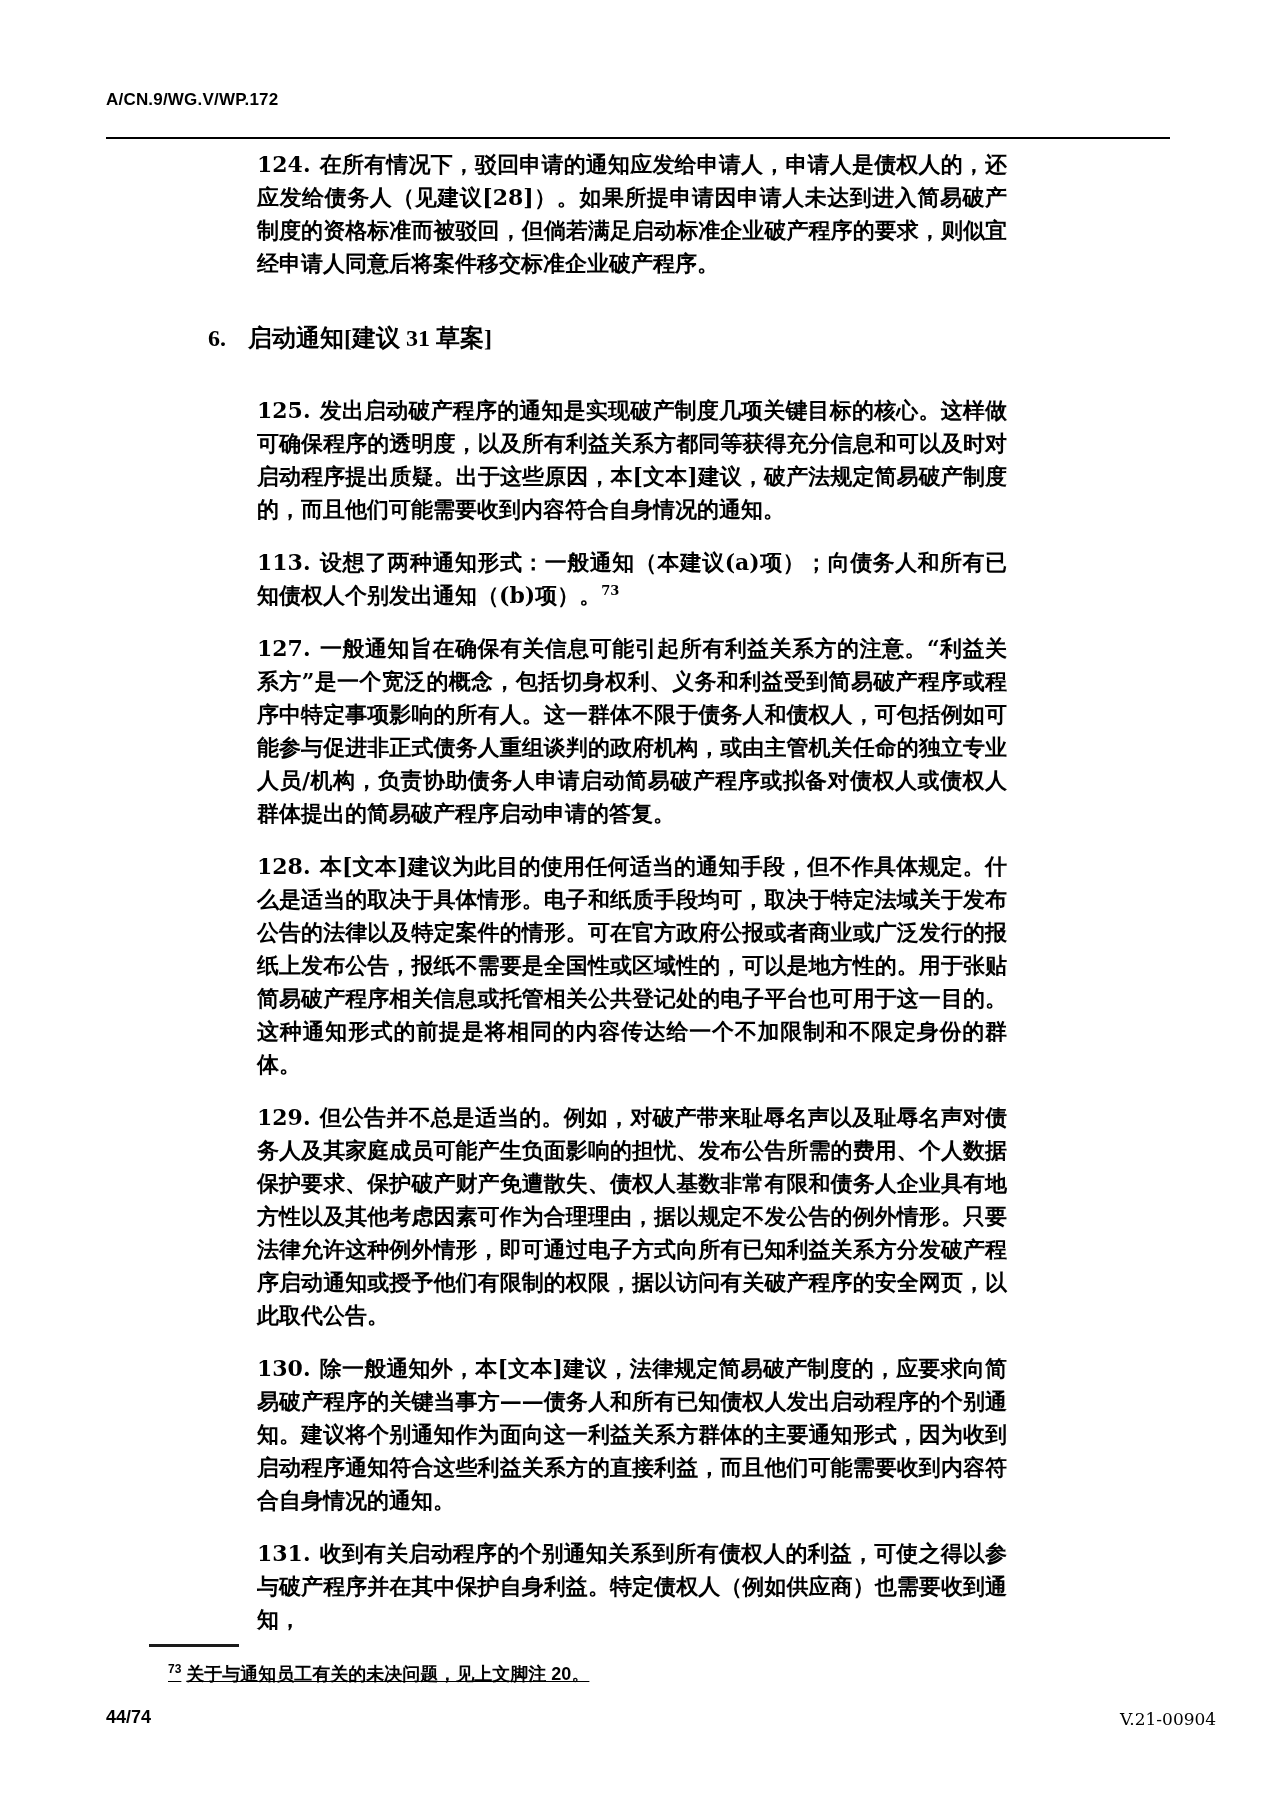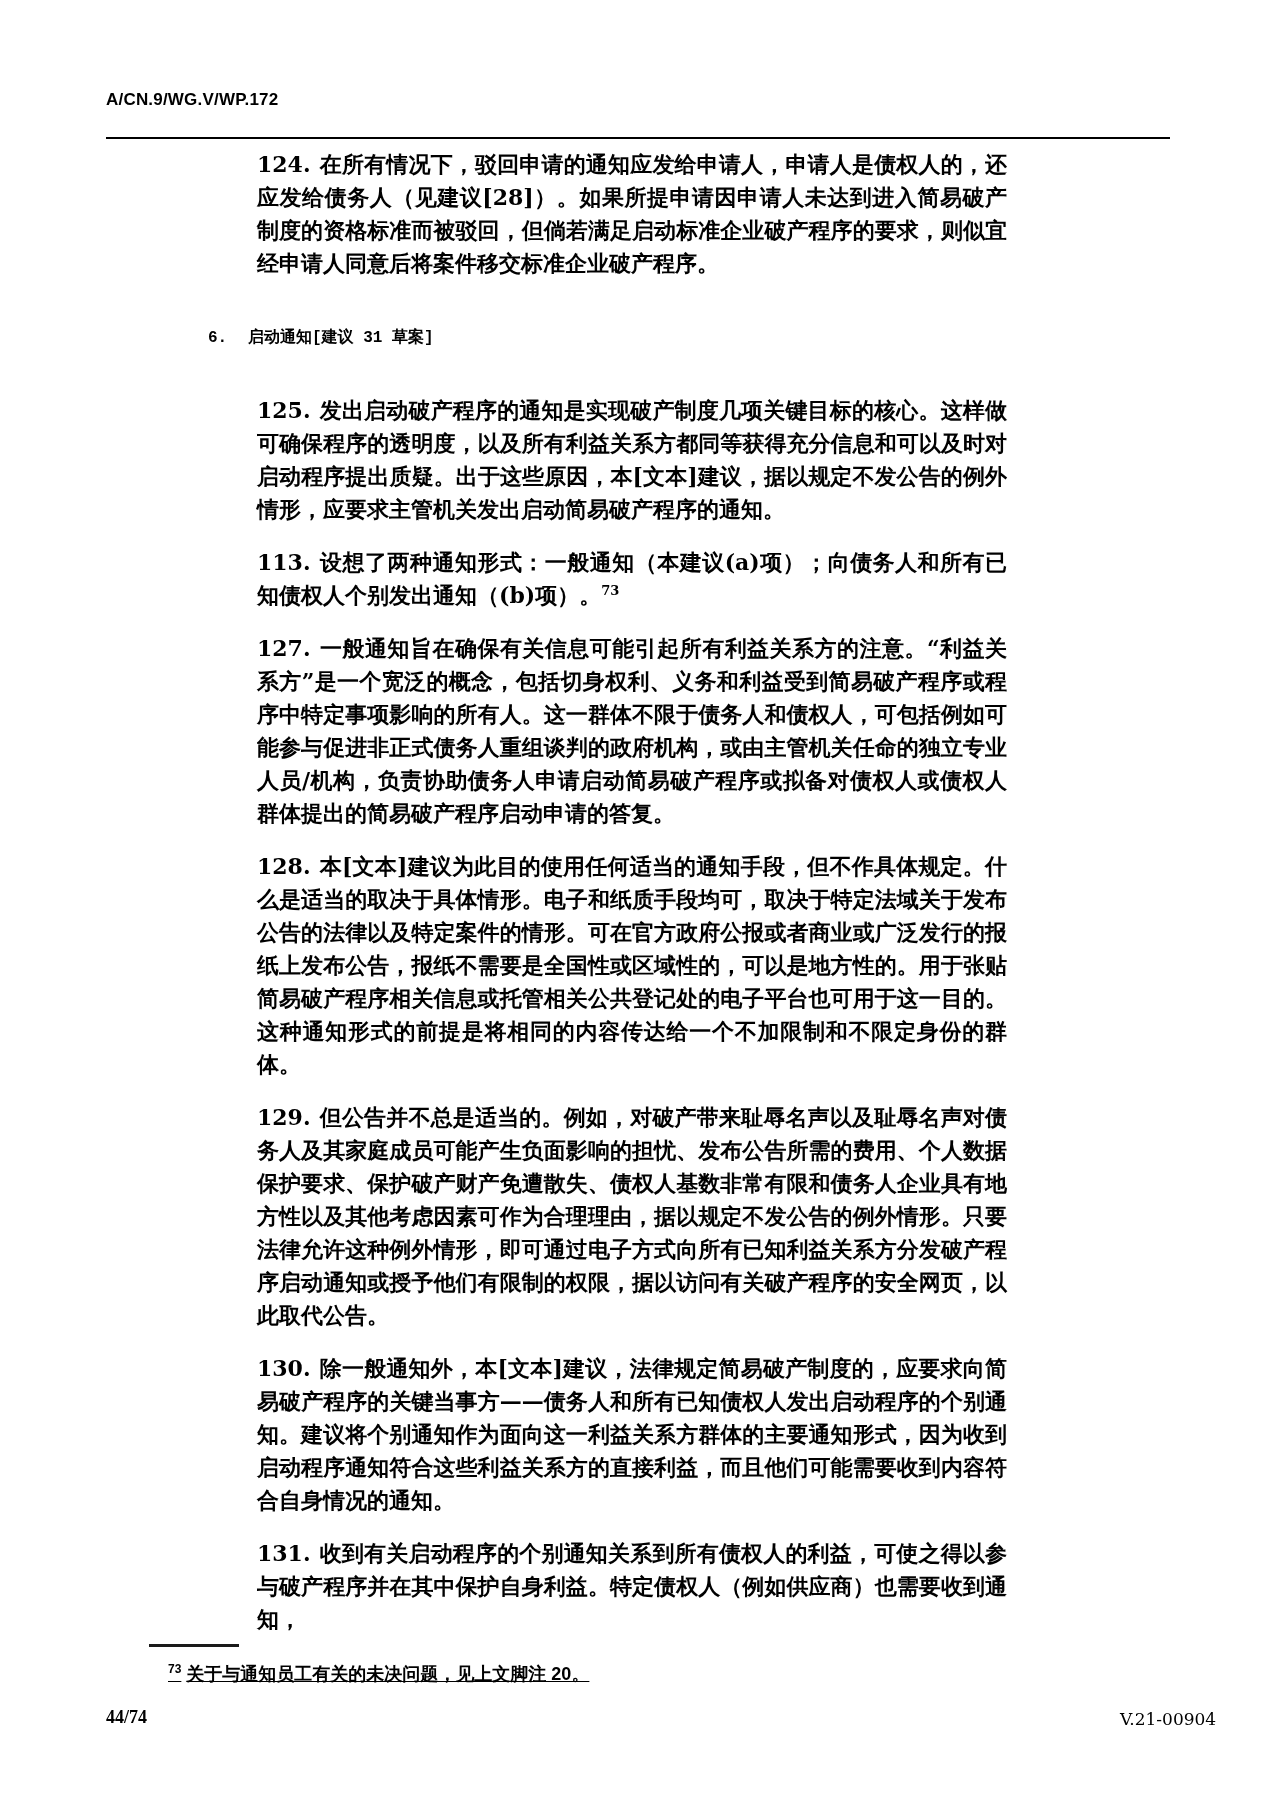--- a/index.html
+++ b/index.html
@@ -41,23 +41,23 @@
   }
   .para { margin: 0 0 20px 0; font-weight: bold; }
   .para-num { margin-right: 9px; }
   .fn-ref {
     font-size: 13px;
     line-height: 0;
     vertical-align: super;
   }
   .section-heading {
     margin: 42px 0 39px -49px;
-    font-family: Liberation Mono, monospace;
+    font-family: Liberation Serif, serif;
     font-weight: bold;
-    font-size: 16px;
+    font-size: 24px;
     line-height: 33px;
     text-align: left;
   }
   .sec-num { display: inline-block; width: 40px; }
   .footnote-sep {
     position: absolute;
     left: 149px;
     top: 1644px;
     width: 90px;
     height: 3px;
@@ -72,21 +72,21 @@
     font-weight: bold;
     font-size: 18px;
     line-height: 26px;
     text-decoration: underline;
   }
   .footnote sup { font-size: 12px; margin-right: 5px; }
   .page-number {
     position: absolute;
     left: 106px;
     top: 1707px;
-    font-family: Liberation Serif, serif;
+    font-family: Liberation Sans, sans-serif;
     font-weight: bold;
     font-size: 18px;
   }
   .doc-code {
     position: absolute;
     left: 1120px;
     top: 1709px;
     font-family: "DejaVu Serif", "Liberation Serif", serif;
     font-size: 17px;
   }
@@ -99,21 +99,21 @@
   <div class="doc-symbol">A/CN.9/WG.V/WP.172</div>
 
   <div class="header-rule"></div>
 
   <div class="body-column">
 
     <p class="para"><span class="para-num">124.</span><span>在所有情况下，驳回申请的通知应发给申请人，申请人是债权人的，还应发给债务人（见建议[28]）。如果所提申请因申请人未达到进入简易破产制度的资格标准而被驳回，但倘若满足启动标准企业破产程序的要求，则似宜经申请人同意后将案件移交标准企业破产程序。</span><sup class="fn-ref"></sup></p>
 
     <h2 class="section-heading"><span class="sec-num">6.</span><span>启动通知[建议 31 草案]</span></h2>
 
-    <p class="para"><span class="para-num">125.</span><span>发出启动破产程序的通知是实现破产制度几项关键目标的核心。这样做可确保程序的透明度，以及所有利益关系方都同等获得充分信息和可以及时对启动程序提出质疑。出于这些原因，本[文本]建议，据以规定不发公告的例外情形，应要求主管机关发出启动简易破产程序的通知。</span><sup class="fn-ref"></sup></p>
+    <p class="para"><span class="para-num">125.</span><span>发出启动破产程序的通知是实现破产制度几项关键目标的核心。这样做可确保程序的透明度，以及所有利益关系方都同等获得充分信息和可以及时对启动程序提出质疑。出于这些原因，本[文本]建议，破产法规定简易破产制度的，而且他们可能需要收到内容符合自身情况的通知。</span><sup class="fn-ref"></sup></p>
       <p class="para"><span class="para-num">113.</span><span>设想了两种通知形式：一般通知（本建议(a)项）；向债务人和所有已知债权人个别发出通知（(b)项）。</span><sup class="fn-ref">73</sup></p>
       <p class="para"><span class="para-num">127.</span><span>一般通知旨在确保有关信息可能引起所有利益关系方的注意。“利益关系方”是一个宽泛的概念，包括切身权利、义务和利益受到简易破产程序或程序中特定事项影响的所有人。这一群体不限于债务人和债权人，可包括例如可能参与促进非正式债务人重组谈判的政府机构，或由主管机关任命的独立专业人员/机构，负责协助债务人申请启动简易破产程序或拟备对债权人或债权人群体提出的简易破产程序启动申请的答复。</span><sup class="fn-ref"></sup></p>
       <p class="para"><span class="para-num">128.</span><span>本[文本]建议为此目的使用任何适当的通知手段，但不作具体规定。什么是适当的取决于具体情形。电子和纸质手段均可，取决于特定法域关于发布公告的法律以及特定案件的情形。可在官方政府公报或者商业或广泛发行的报纸上发布公告，报纸不需要是全国性或区域性的，可以是地方性的。用于张贴简易破产程序相关信息或托管相关公共登记处的电子平台也可用于这一目的。这种通知形式的前提是将相同的内容传达给一个不加限制和不限定身份的群体。</span><sup class="fn-ref"></sup></p>
       <p class="para"><span class="para-num">129.</span><span>但公告并不总是适当的。例如，对破产带来耻辱名声以及耻辱名声对债务人及其家庭成员可能产生负面影响的担忧、发布公告所需的费用、个人数据保护要求、保护破产财产免遭散失、债权人基数非常有限和债务人企业具有地方性以及其他考虑因素可作为合理理由，据以规定不发公告的例外情形。只要法律允许这种例外情形，即可通过电子方式向所有已知利益关系方分发破产程序启动通知或授予他们有限制的权限，据以访问有关破产程序的安全网页，以此取代公告。</span><sup class="fn-ref"></sup></p>
       <p class="para"><span class="para-num">130.</span><span>除一般通知外，本[文本]建议，法律规定简易破产制度的，应要求向简易破产程序的关键当事方——债务人和所有已知债权人发出启动程序的个别通知。建议将个别通知作为面向这一利益关系方群体的主要通知形式，因为收到启动程序通知符合这些利益关系方的直接利益，而且他们可能需要收到内容符合自身情况的通知。</span><sup class="fn-ref"></sup></p>
       <p class="para"><span class="para-num">131.</span><span>收到有关启动程序的个别通知关系到所有债权人的利益，可使之得以参与破产程序并在其中保护自身利益。特定债权人（例如供应商）也需要收到通知，</span><sup class="fn-ref"></sup></p>
 
   </div>
 
   <div class="footnote-sep"></div>

